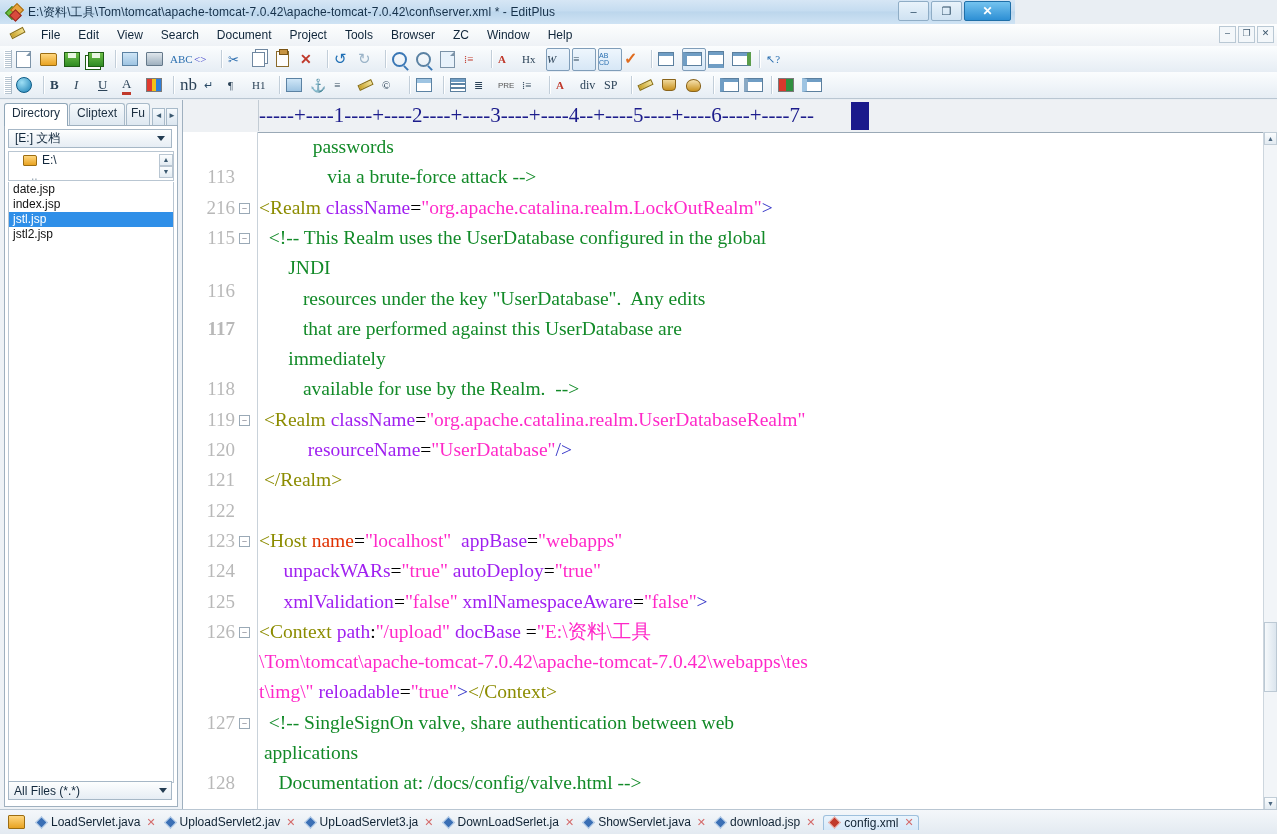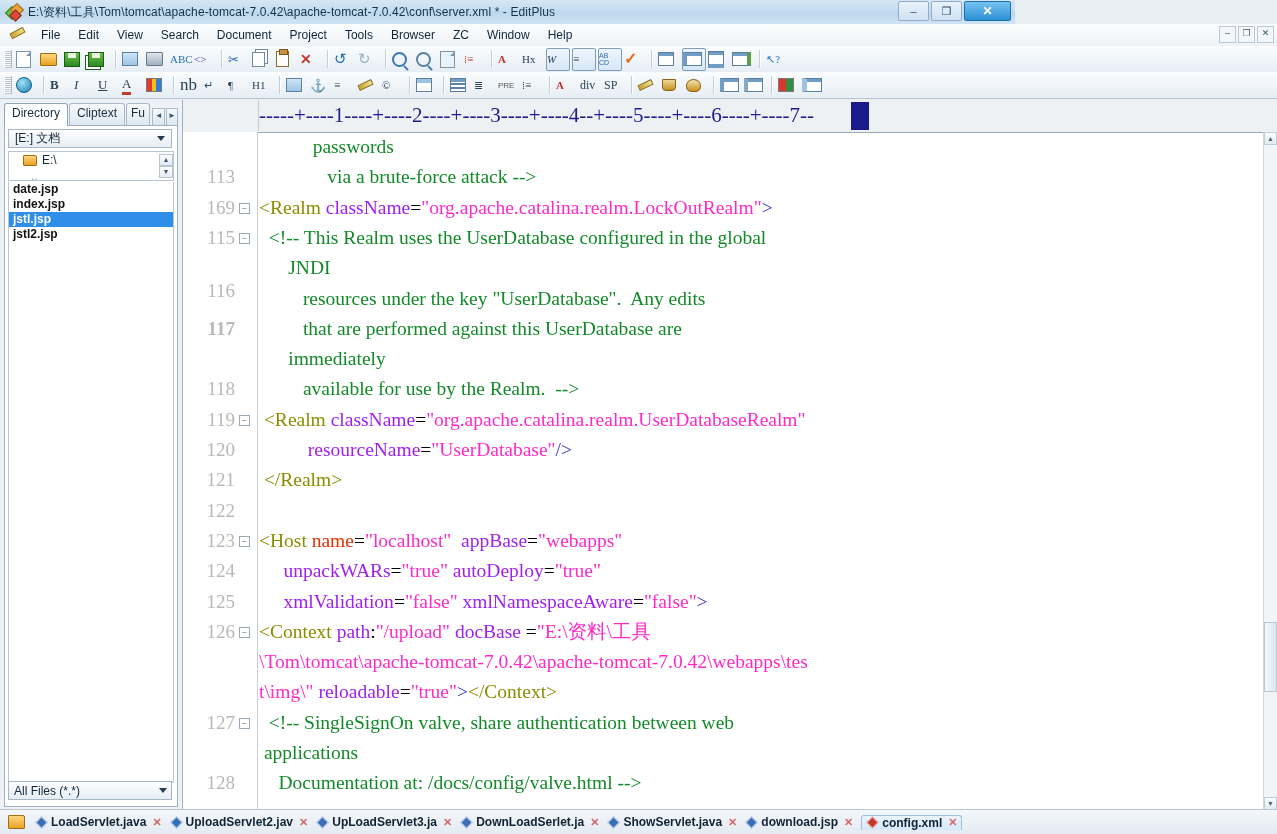--- a/index.html
+++ b/index.html
@@ -116,21 +116,21 @@
   .drivesel .txt{font-size:12px;color:#12283c;flex:1;padding-left:4px;}
   .caret{width:0;height:0;border-left:4px solid transparent;border-right:4px solid transparent;border-top:5px solid #233c52;margin-right:4px;}
   .treebox{position:absolute;left:3px;top:25px;width:164px;height:28px;background:#fff;border:1px solid #b9c6d2;overflow:hidden;}
   .treerow{display:flex;align-items:center;height:16px;padding-left:14px;font-size:12px;color:#12283c;}
   .treerow .folder{margin-right:5px;}
   .spin{position:absolute;right:2px;top:2px;width:12px;height:22px;}
   .spin div{width:12px;height:10px;border:1px solid #b9c6d2;background:linear-gradient(to bottom,#fbfdfe,#e3ebf2);
             font-size:7px;line-height:9px;text-align:center;color:#3b5970;}
   .filelist{position:absolute;left:3px;top:56px;width:164px;height:600px;background:#fff;border:1px solid #b9c6d2;
             border-top:none;overflow:hidden;}
-  .fitem{height:15px;line-height:15px;padding-left:4px;font-size:12px;color:#111;white-space:nowrap;font-weight:bold;}
+  .fitem{height:15px;line-height:15px;padding-left:4px;font-size:12px;color:#111;white-space:nowrap;}
   .fitem.sel{background:#2f8fe8;color:#fff;width:100%;}
   .filterbox{position:absolute;left:3px;bottom:6px;width:164px;height:19px;
             background:linear-gradient(to bottom,#fdfefe,#e6edf4);border:1px solid #a6b7c6;
             display:flex;align-items:center;box-sizing:border-box;}
   .filterbox .txt{font-size:12px;color:#12283c;flex:1;padding-left:5px;}
 
   
   .editor{position:absolute;left:183px;top:100px;width:1094px;height:710px;background:#fff;}
   .ruler{position:absolute;left:0;top:0;width:1094px;height:32px;background:#eef1f4;border-bottom:1px solid #9aa9b6;}
   .rulergut{position:absolute;left:0;top:0;width:75px;height:31px;background:#eef1f4;border-right:1px solid #c3ccd4;}
@@ -163,21 +163,21 @@
            background:linear-gradient(to right,#f6f9fb,#dbe5ee);border:1px solid #bcc9d4;box-sizing:border-box;}
   .vsb .ar.bot{position:absolute;bottom:0;}
 
   
   .tabbar{position:absolute;left:0;bottom:0;width:1277px;height:24px;
           background:linear-gradient(to bottom,#f4f7fa,#e3eaf1);border-top:1px solid #b9c6d2;
           display:flex;align-items:center;}
   .tabfolder{width:15px;height:12px;margin:0 6px 0 8px;background:linear-gradient(to bottom,#ffd67e,#e8a322);
              border:1px solid #9c6d12;border-radius:1px 2px 1px 1px;flex:0 0 auto;}
   .ftab{display:flex;align-items:center;height:14px;padding:0 4px 0 6px;font-size:12px;color:#102334;
-        white-space:nowrap;flex:0 0 auto;font-weight:bold;}
+        white-space:nowrap;flex:0 0 auto;}
   .ftab.active{background:linear-gradient(to bottom,#eaf4fd,#d6e8f8);border:1px solid #9ec0dd;border-bottom:none;
         border-radius:3px 3px 0 0;margin:0 4px;}
   .dia{width:9px;height:9px;background:#3a6fb5;transform:rotate(45deg);margin-right:5px;flex:0 0 auto;
        box-shadow:inset 0 0 0 1px #cfe0f2;}
   .dia.red{background:#c0392b;box-shadow:inset 0 0 0 1px #f2cfcb;}
   .closex{margin-left:6px;color:#d46a6a;font-size:11px;flex:0 0 auto;}
 </style>
 </head>
 <body>
 
@@ -466,21 +466,21 @@
   </div>
 
   <div class="editor">
     <div class="ruler">
       <div class="rulergut"></div>
       <div class="rulerline">-----+----1----+----2----+----3----+----4--+----5----+----6----+----7--</div>
       <div class="rulercursor" style="left:668px;"></div>
     </div>
     <div class="gutter">
         <div class="ln" style="top: 30.3px;">113</div>
-        <div class="ln" style="top: 60.6px;">169</div>
+        <div class="ln" style="top: 60.6px;">216</div>
         <div class="ln" style="top: 90.9px;">115</div>
         <div class="ln" style="top: 144px;">116</div>
         <div class="ln" style="top: 181.8px; font-weight: bold;">117</div>
         <div class="ln" style="top: 242.4px;">118</div>
         <div class="ln" style="top: 272.7px;">119</div>
         <div class="ln" style="top: 303px;">120</div>
         <div class="ln" style="top: 333.3px;">121</div>
         <div class="ln" style="top: 363.6px;">122</div>
         <div class="ln" style="top: 393.9px;">123</div>
         <div class="ln" style="top: 424.2px;">124</div>

